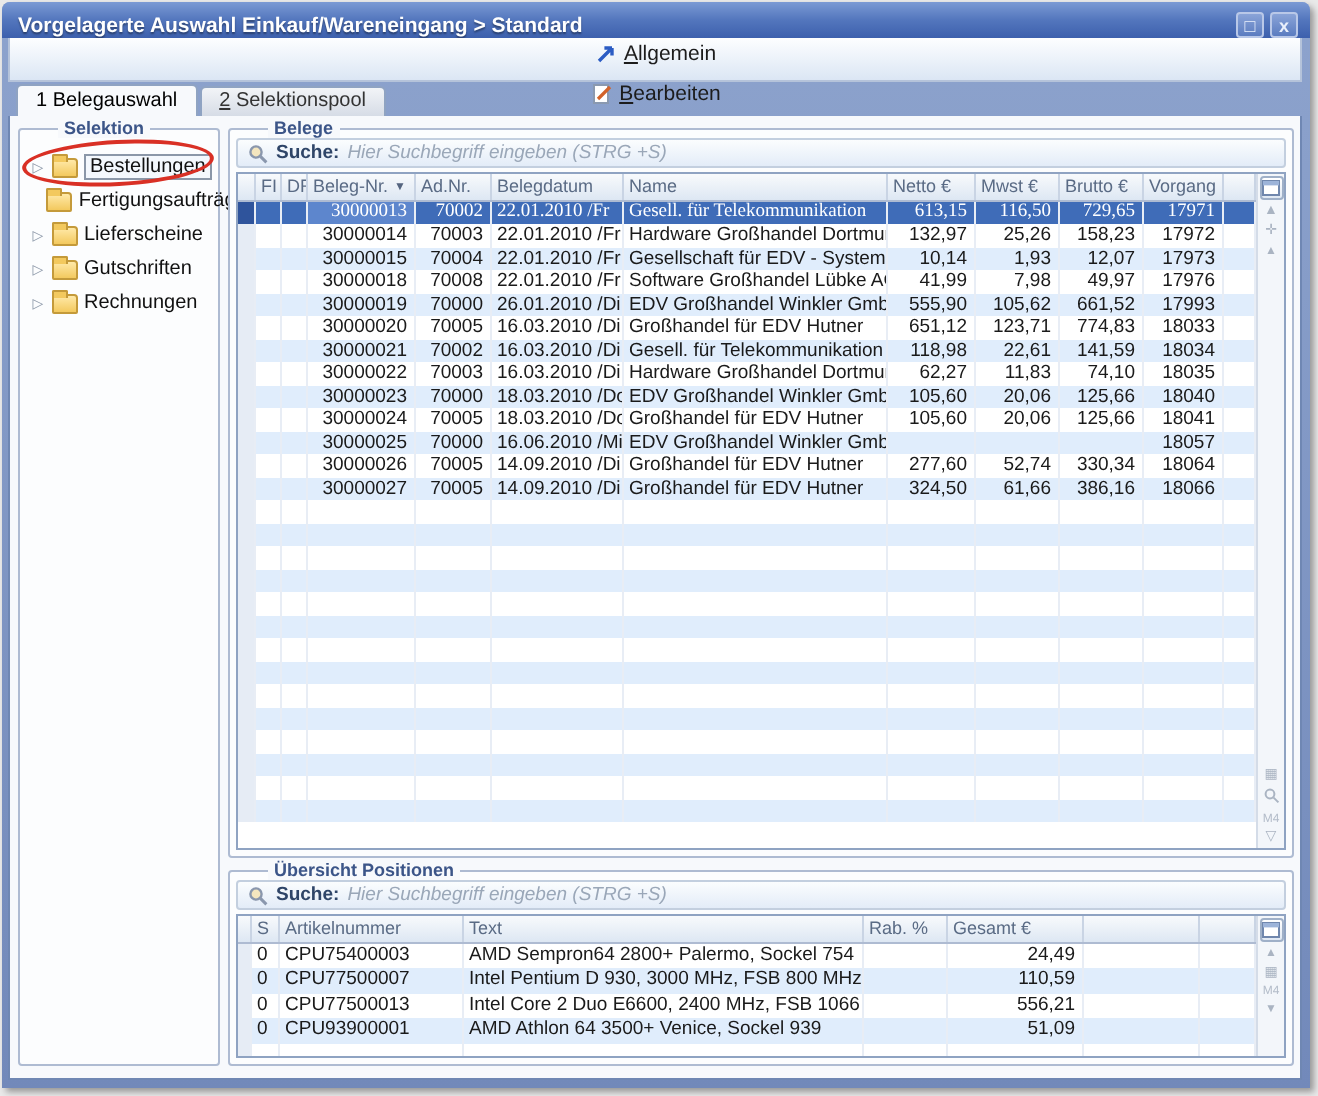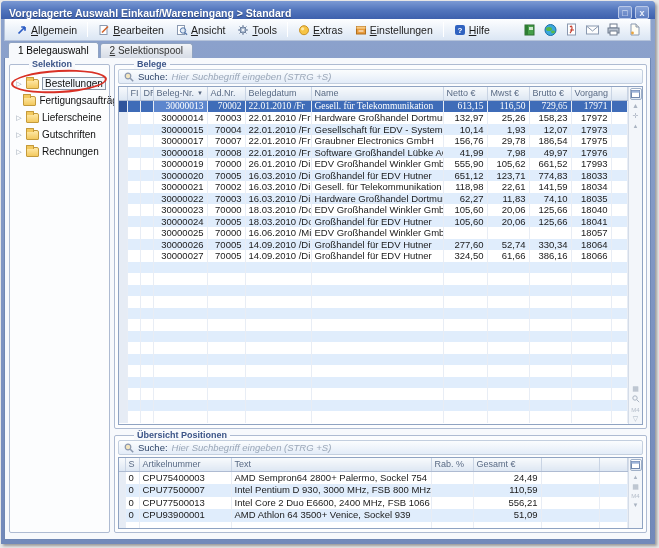--- a/index.html
+++ b/index.html
@@ -23,21 +23,21 @@
   .winbtns { display:flex; gap:3px; }
   .winbtn {
     width:14px; height:13px; font-size:9px; line-height:12px; text-align:center;
     color:#eaf0fb; background:linear-gradient(180deg,#8aa4d8,#5b7cc0);
     border:1px solid #b9c8e8; border-radius:2px; cursor:default; font-weight:bold;
   }
   
   .menubar {
     height:22px; background:linear-gradient(180deg,#fdfeff,#dbe6f4);
     border:1px solid #b5c3da; border-top:none;
-    display:flex; align-items:center; padding:0 6px; gap:2px;
+    display:flex; align-items:center; padding:0 6px; gap:2px;flex-direction:column;
   }
   .menuitem { display:flex; align-items:center; gap:3px; font-size:10.5px; color:#1c1c1c; padding:2px 5px; border-radius:2px; white-space:nowrap; }
   .menuitem u { text-decoration:underline; }
   .msep { width:1px; height:15px; background:#b8c5d9; border-right:1px solid #fff; margin:0 3px; }
   .mb-spacer { flex:1; }
   .tbicons { display:flex; gap:5px; align-items:center; padding-right:2px; }
   .tbicon { width:16px; height:16px; display:inline-flex; align-items:center; justify-content:center; }
   
   .tabband { height:17px; background:transparent; display:flex; align-items:flex-end; padding-left:4px; gap:1px; }
   .tab {
@@ -65,21 +65,21 @@
     position:absolute; left:1px; top:5px; width:96px; height:23px;
     border:2px solid #d93025; border-radius:50%;
     transform:rotate(-3deg); pointer-events:none; z-index:5;
   }
   
   .searchbar {
     height:15px; display:flex; align-items:center; gap:4px;
     background:linear-gradient(180deg,#fbfdfe,#e3ecf8);
     border:1px solid #c3cfdf; border-radius:2px; padding:0 5px; margin-bottom:2px; flex:0 0 auto;
   }
-  .searchbar .slabel { font-size:9.5px; font-weight:normal; color:#2f4568; }
+  .searchbar .slabel { font-size:9.5px; font-weight:bold; color:#2f4568; }
   .searchbar .sph { font-size:9.5px; font-style:italic; color:#9aa7b8; white-space:nowrap; overflow:hidden; }
   
   .gridarea { flex:1; display:flex; border:1px solid #8fa3c2; min-height:0; background:#fff; }
   .tblwrap { flex:1; overflow:hidden; background:#fff; }
   table.grid { border-collapse:collapse; table-layout:fixed; width:100%; }
   table.grid th {
     font-size:9px; font-weight:normal; color:#5a6b85; text-align:left;
     background:linear-gradient(180deg,#f8fafc,#dde7f3);
     border-right:1px solid #c9d4e4; border-bottom:1px solid #aebbd2;
     padding:1px 3px; height:13px; white-space:nowrap; overflow:hidden;
@@ -342,34 +342,20 @@
                   <td class="c-num ar">10,14</td>
                   <td class="c-num ar">1,93</td>
                   <td class="c-num ar">12,07</td>
                   <td class="c-vg ar">17973</td>
                   <td class="c-fill"></td>
                 </tr>
                 <tr>
                   <td class="c-ind"></td>
                   <td class="c-fi"></td>
                   <td class="c-dr"></td>
-                  <td class="c-nr ar">30000017</td>
-                  <td class="c-ad ar">70007</td>
-                  <td class="c-dt">22.01.2010 /Fr</td>
-                  <td class="c-nm">Graubner Electronics GmbH</td>
-                  <td class="c-num ar">156,76</td>
-                  <td class="c-num ar">29,78</td>
-                  <td class="c-num ar">186,54</td>
-                  <td class="c-vg ar">17975</td>
-                  <td class="c-fill"></td>
-                </tr>
-                <tr>
-                  <td class="c-ind"></td>
-                  <td class="c-fi"></td>
-                  <td class="c-dr"></td>
                   <td class="c-nr ar">30000018</td>
                   <td class="c-ad ar">70008</td>
                   <td class="c-dt">22.01.2010 /Fr</td>
                   <td class="c-nm">Software Großhandel Lübke AG</td>
                   <td class="c-num ar">41,99</td>
                   <td class="c-num ar">7,98</td>
                   <td class="c-num ar">49,97</td>
                   <td class="c-vg ar">17976</td>
                   <td class="c-fill"></td>
                 </tr>

